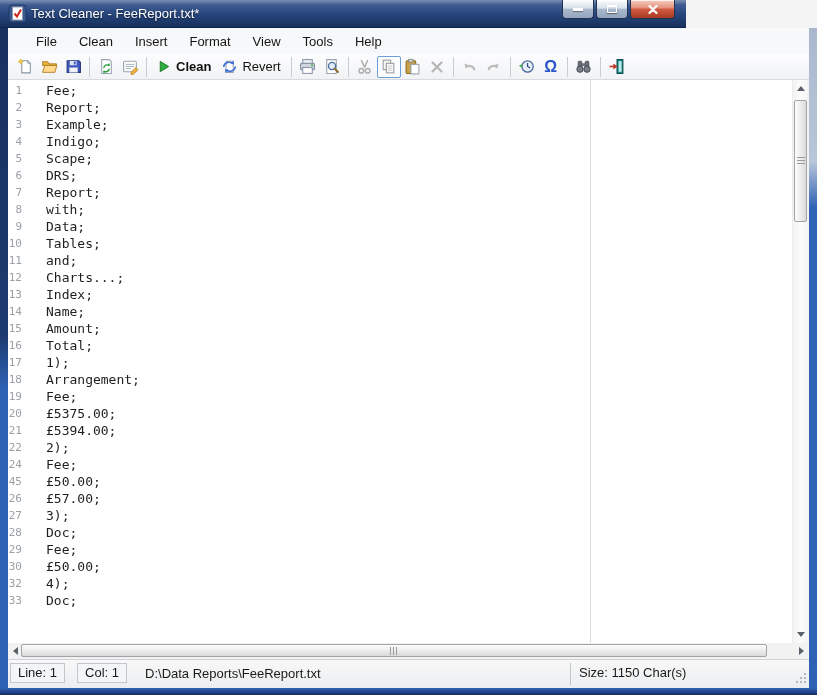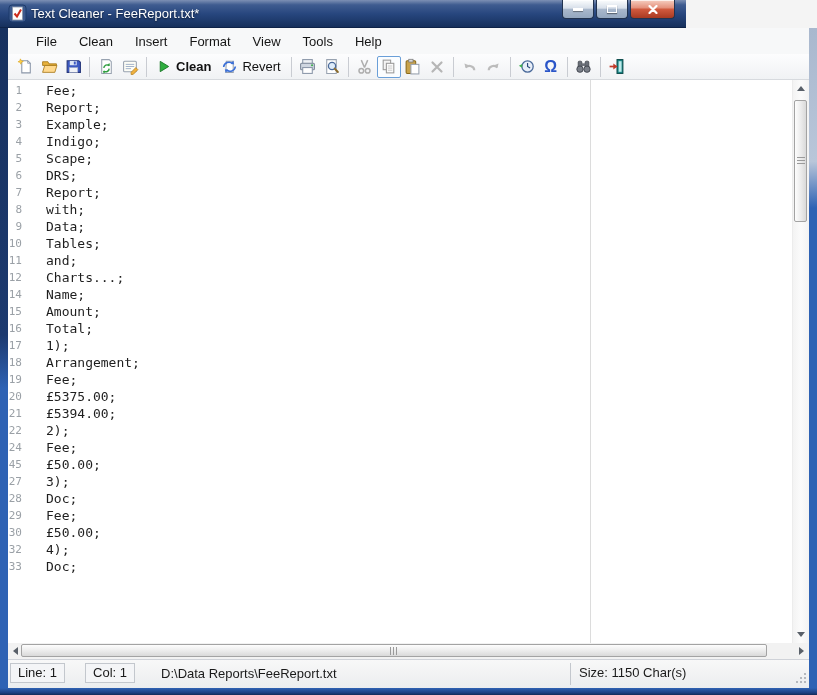--- a/index.html
+++ b/index.html
@@ -73,21 +73,21 @@
   .arr-right { top:4px; right:5px; border-top:4px solid transparent; border-bottom:4px solid transparent; border-left:5px solid #596069; }
   .hthumb { position:absolute; left:13px; width:746px; top:1px; height:13px;
     background:linear-gradient(180deg,#fdfdfd,#ebebeb 55%,#d9d9d9); border:1px solid #a3a3a3; border-radius:2px; }
   .hgrip { position:absolute; top:50%; left:50%; width:1px; height:8px; margin:-4px 0 0 -1px;
     background:#9a9a9a; box-shadow:-3px 0 0 #9a9a9a, 3px 0 0 #9a9a9a; }
 
   
   .statusbar { position:absolute; left:8px; right:8px; top:659px; height:29px;
     background:linear-gradient(180deg,#f8f8f8,#ebedef); border-top:1px solid #cfd2d8;
     font-size:13px; color:#1a1a1a; }
-  .status-inner { position:absolute; left:2px; top:3px; display:flex; align-items:center; gap:20px; }
+  .status-inner { position:absolute; left:2px; top:3px; display:flex; align-items:center; gap:12px; }
   .spanel { border:1px solid #c3c7cd; background:#f4f5f7; padding:1px 7px 2px 7px; white-space:nowrap; }
   .spath { margin-left:6px; white-space:nowrap; }
   .size-sep { position:absolute; left:562px; top:3px; bottom:3px; width:1px; background:#c3c7cd; }
   .size-text { position:absolute; left:571px; top:5px; white-space:nowrap; }
   .resize-grip { position:absolute; right:3px; bottom:3px; width:12px; height:12px; }
   .resize-grip i { position:absolute; width:2px; height:2px; background:#b4b8be;
     box-shadow:-4px 4px 0 #b4b8be, -8px 8px 0 #b4b8be, 0 4px 0 #b4b8be, -4px 8px 0 #b4b8be, 0 8px 0 #b4b8be;
     right:0; top:0; }
   svg { display:block; }
 </style>
@@ -342,20 +342,24 @@
         <div class="line">
           <span class="ln">11</span>
           <span class="lt">and;</span>
         </div>
 
         <div class="line">
           <span class="ln">12</span>
           <span class="lt">Charts...;</span>
         </div>
 
+        <div class="line">
+          <span class="ln">13</span>
+          <span class="lt">Index;</span>
+        </div>
 
         <div class="line">
           <span class="ln">14</span>
           <span class="lt">Name;</span>
         </div>
 
         <div class="line">
           <span class="ln">15</span>
           <span class="lt">Amount;</span>
         </div>
@@ -399,20 +403,24 @@
         <div class="line">
           <span class="ln">24</span>
           <span class="lt">Fee;</span>
         </div>
 
         <div class="line">
           <span class="ln">45</span>
           <span class="lt">£50.00;</span>
         </div>
 
+        <div class="line">
+          <span class="ln">26</span>
+          <span class="lt">£57.00;</span>
+        </div>
 
         <div class="line">
           <span class="ln">27</span>
           <span class="lt">3);</span>
         </div>
 
         <div class="line">
           <span class="ln">28</span>
           <span class="lt">Doc;</span>
         </div>

